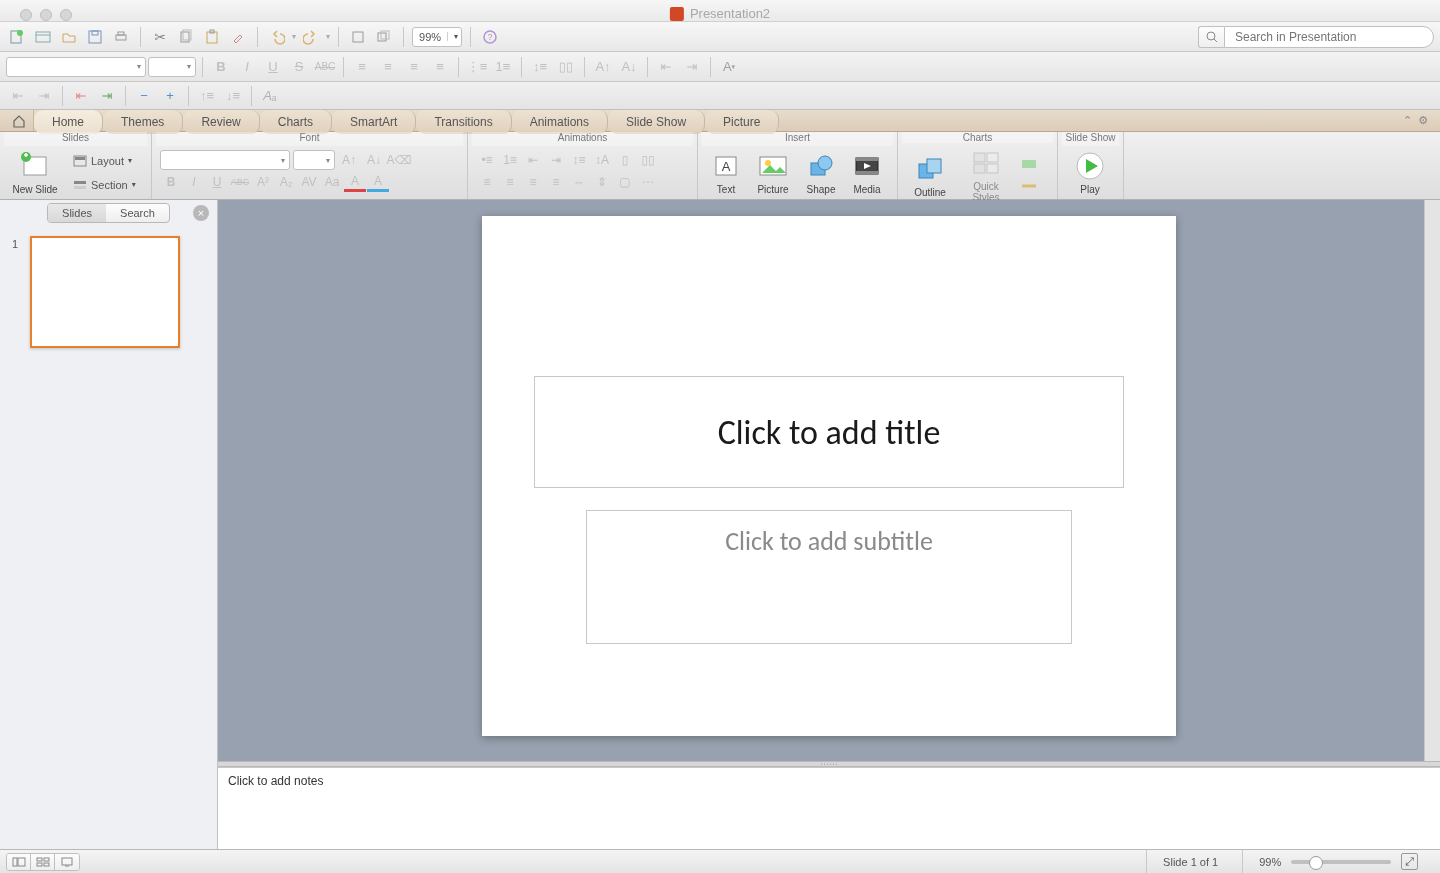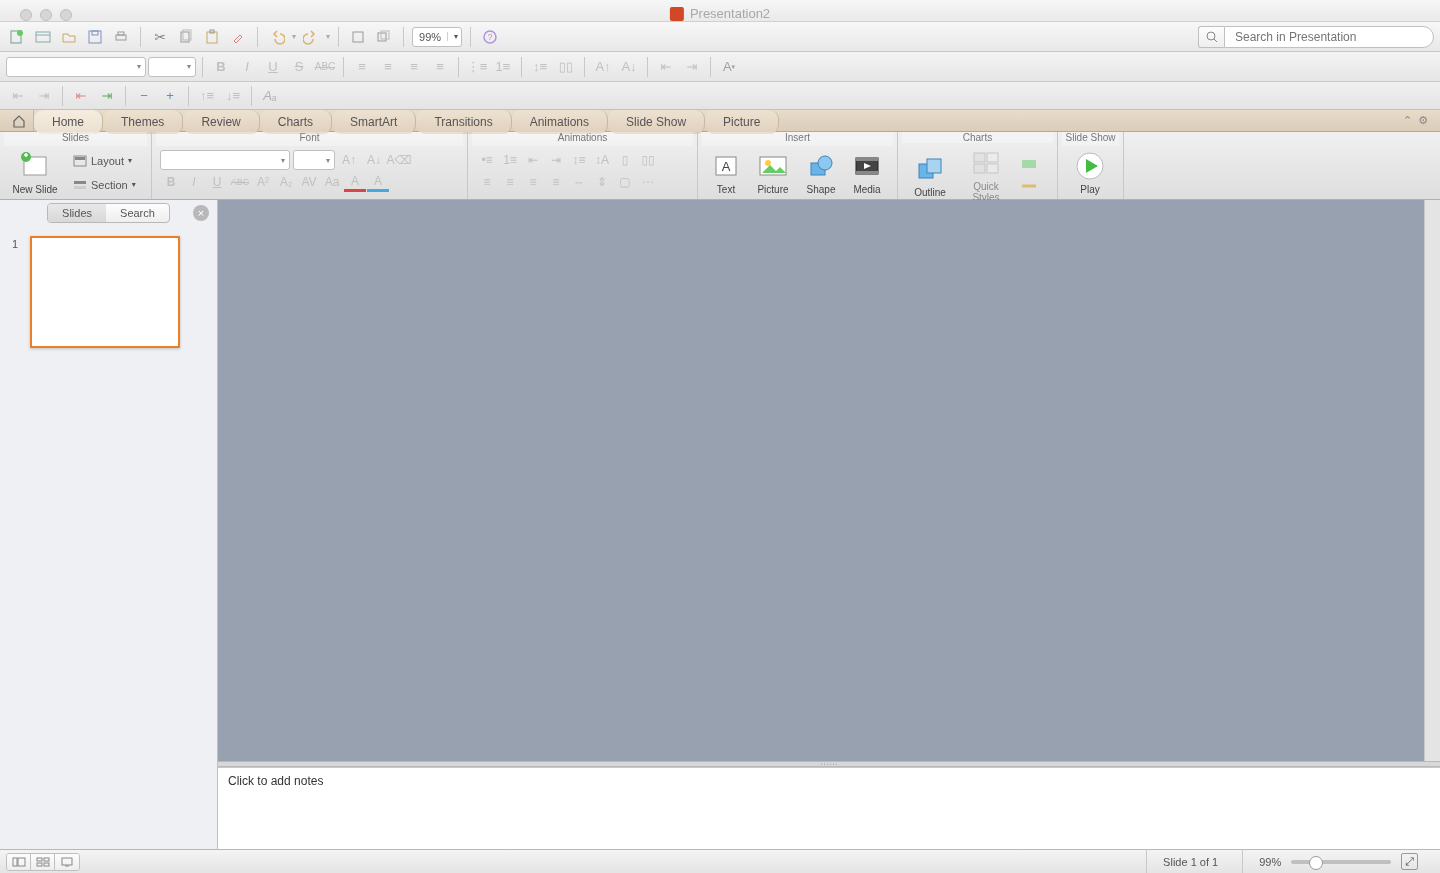--- a/index.html
+++ b/index.html
@@ -464,20 +464,24 @@
     </div>
     <div class="thumbs">
       <div class="thumb-row">
         <div class="thumb-num">1</div>
         <div class="thumb"></div>
       </div>
     </div>
   </div>
 
   <div class="canvas-area">
+    <div class="slide">
+      <div class="ph-title">Click to add title</div>
+      <div class="ph-sub">Click to add subtitle</div>
+    </div>
     <div class="vscroll"></div>
   </div>
 </div>
 
 <div class="notes-split">
   <div class="splitter">⋯⋯</div>
   <div class="notes">Click to add notes</div>
 </div>
 
 <div class="statusbar">

